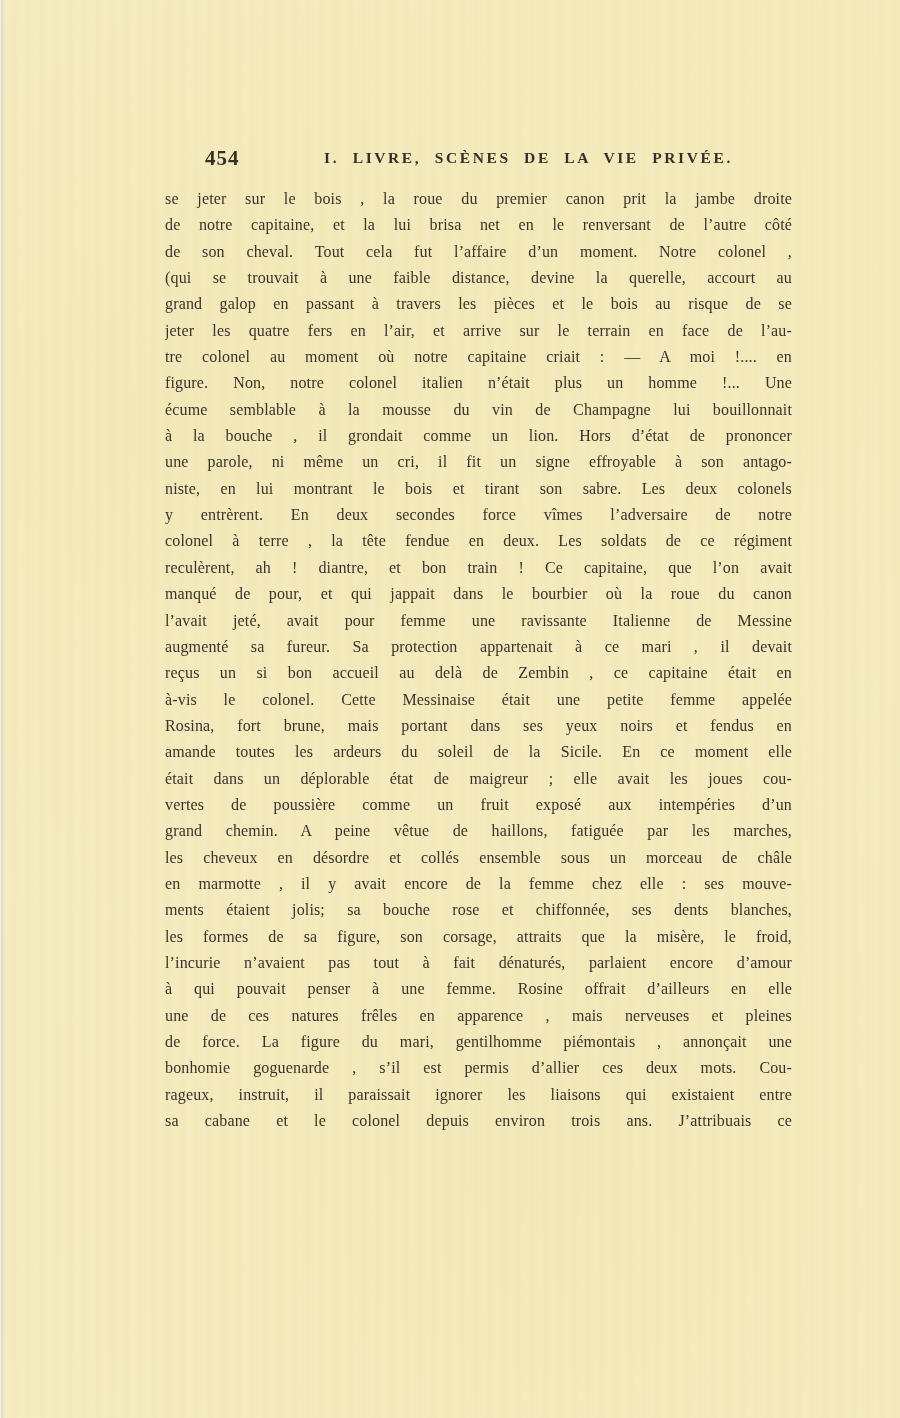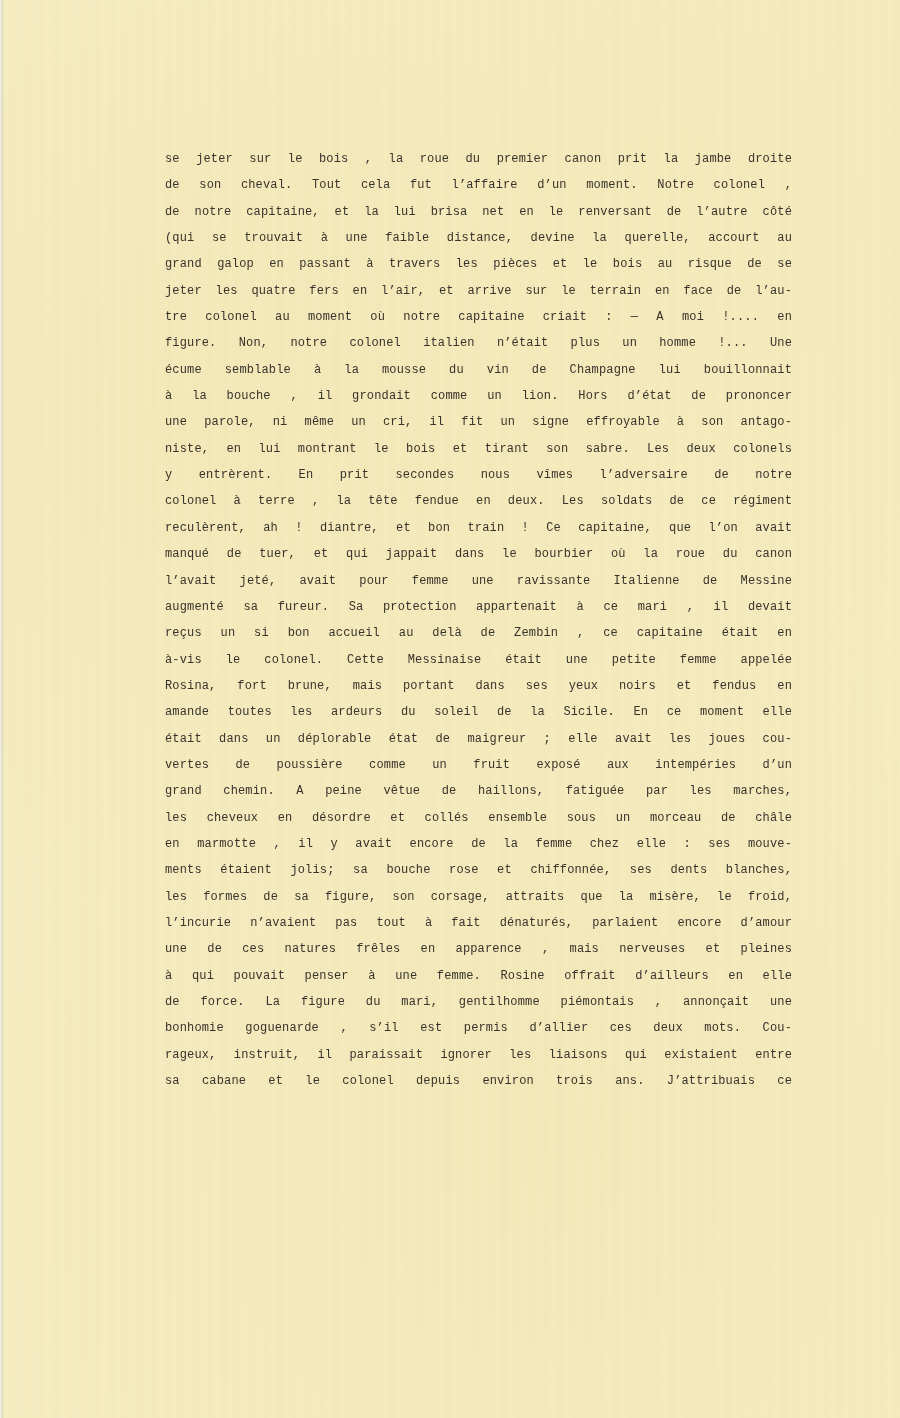--- a/index.html
+++ b/index.html
@@ -58,69 +58,72 @@
     font-weight: 700;
     letter-spacing: 2.6px;
     word-spacing: 7px;
     color: #35302a;
     white-space: nowrap;
   }
   .body-text {
     width: 627px;
   }
   .text-line {
-    font-size: 12px;
+    font-size: 16px;
     line-height: 26.35px;
     height: 26.35px;
     text-align: justify;
     text-align-last: justify;
     letter-spacing: 0.15px;
     color: #38332b;
     overflow: hidden;
     white-space: normal;
-    font-family: Liberation Mono, monospace;
   }
 </style>
 </head>
 <body>
 
 <div class="scan-edge-left"></div>
 
 <div class="page">
+  <div class="header-row">
+    <span class="page-number">454</span>
+    <span class="running-title">I. LIVRE, SCÈNES DE LA VIE PRIVÉE.</span>
+  </div>
   <div class="body-text">
       <div class="text-line">se jeter sur le bois , la roue du premier canon prit la jambe droite</div>
+      <div class="text-line">de notre capitaine, et la lui brisa net en le renversant de l’autre côté</div>
       <div class="text-line">de son cheval. Tout cela fut l’affaire d’un moment. Notre colonel ,</div>
-      <div class="text-line">de notre capitaine, et la lui brisa net en le renversant de l’autre côté</div>
       <div class="text-line">(qui se trouvait à une faible distance, devine la querelle, accourt au</div>
       <div class="text-line">grand galop en passant à travers les pièces et le bois au risque de se</div>
       <div class="text-line">jeter les quatre fers en l’air, et arrive sur le terrain en face de l’au-</div>
       <div class="text-line">tre colonel au moment où notre capitaine criait : — A moi !.... en</div>
       <div class="text-line">figure. Non, notre colonel italien n’était plus un homme !... Une</div>
       <div class="text-line">écume semblable à la mousse du vin de Champagne lui bouillonnait</div>
       <div class="text-line">à la bouche , il grondait comme un lion. Hors d’état de prononcer</div>
       <div class="text-line">une parole, ni même un cri, il fit un signe effroyable à son antago-</div>
       <div class="text-line">niste, en lui montrant le bois et tirant son sabre. Les deux colonels</div>
-      <div class="text-line">y entrèrent. En prit secondes nous vîmes l’adversaire de notre</div>
+      <div class="text-line">y entrèrent. En deux secondes force vîmes l’adversaire de notre</div>
       <div class="text-line">colonel à terre , la tête fendue en deux. Les soldats de ce régiment</div>
       <div class="text-line">reculèrent, ah ! diantre, et bon train ! Ce capitaine, que l’on avait</div>
-      <div class="text-line">manqué de tuer, et qui jappait dans le bourbier où la roue du canon</div>
+      <div class="text-line">manqué de pour, et qui jappait dans le bourbier où la roue du canon</div>
       <div class="text-line">l’avait jeté, avait pour femme une ravissante Italienne de Messine</div>
       <div class="text-line">augmenté sa fureur. Sa protection appartenait à ce mari , il devait</div>
       <div class="text-line">reçus un si bon accueil au delà de Zembin , ce capitaine était en</div>
       <div class="text-line">à-vis le colonel. Cette Messinaise était une petite femme appelée</div>
       <div class="text-line">Rosina, fort brune, mais portant dans ses yeux noirs et fendus en</div>
       <div class="text-line">amande toutes les ardeurs du soleil de la Sicile. En ce moment elle</div>
       <div class="text-line">était dans un déplorable état de maigreur ; elle avait les joues cou-</div>
       <div class="text-line">vertes de poussière comme un fruit exposé aux intempéries d’un</div>
       <div class="text-line">grand chemin. A peine vêtue de haillons, fatiguée par les marches,</div>
       <div class="text-line">les cheveux en désordre et collés ensemble sous un morceau de châle</div>
       <div class="text-line">en marmotte , il y avait encore de la femme chez elle : ses mouve-</div>
       <div class="text-line">ments étaient jolis; sa bouche rose et chiffonnée, ses dents blanches,</div>
       <div class="text-line">les formes de sa figure, son corsage, attraits que la misère, le froid,</div>
       <div class="text-line">l’incurie n’avaient pas tout à fait dénaturés, parlaient encore d’amour</div>
+      <div class="text-line">à qui pouvait penser à une femme. Rosine offrait d’ailleurs en elle</div>
       <div class="text-line">une de ces natures frêles en apparence , mais nerveuses et pleines</div>
-      <div class="text-line">à qui pouvait penser à une femme. Rosine offrait d’ailleurs en elle</div>
       <div class="text-line">de force. La figure du mari, gentilhomme piémontais , annonçait une</div>
       <div class="text-line">bonhomie goguenarde , s’il est permis d’allier ces deux mots. Cou-</div>
       <div class="text-line">rageux, instruit, il paraissait ignorer les liaisons qui existaient entre</div>
       <div class="text-line">sa cabane et le colonel depuis environ trois ans. J’attribuais ce</div>
     </div>
 </div>
 
 </body></html>

